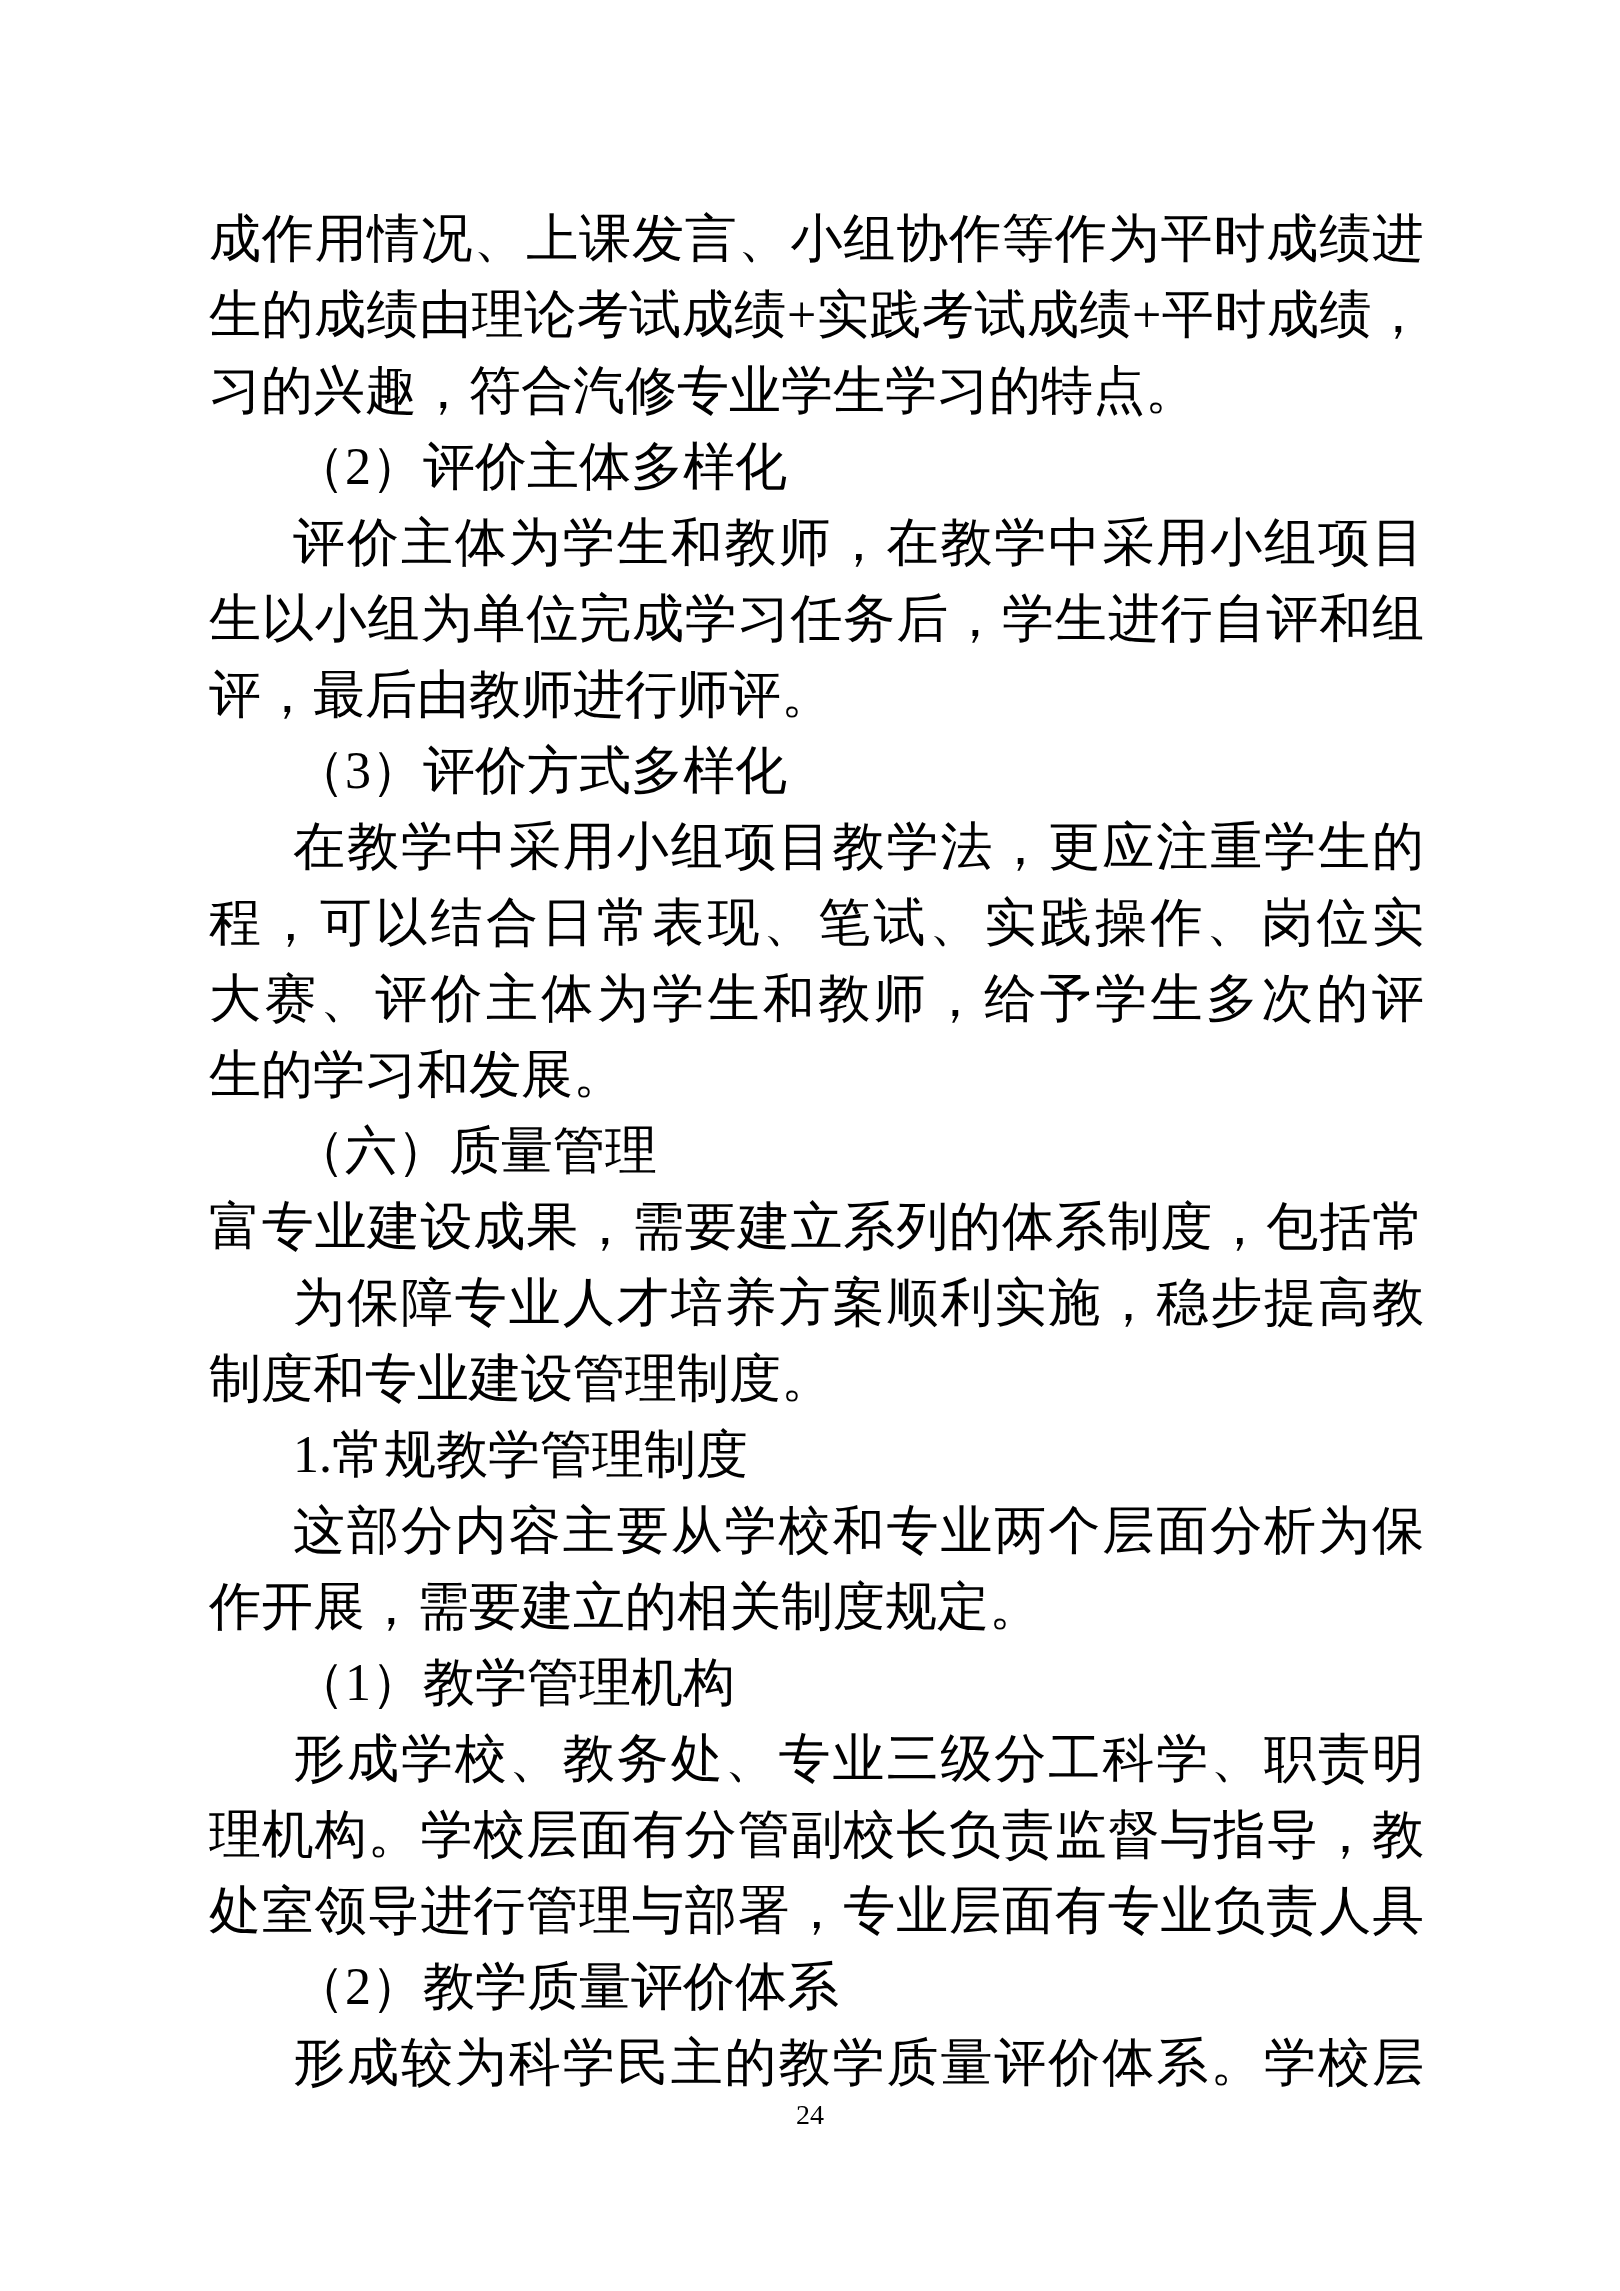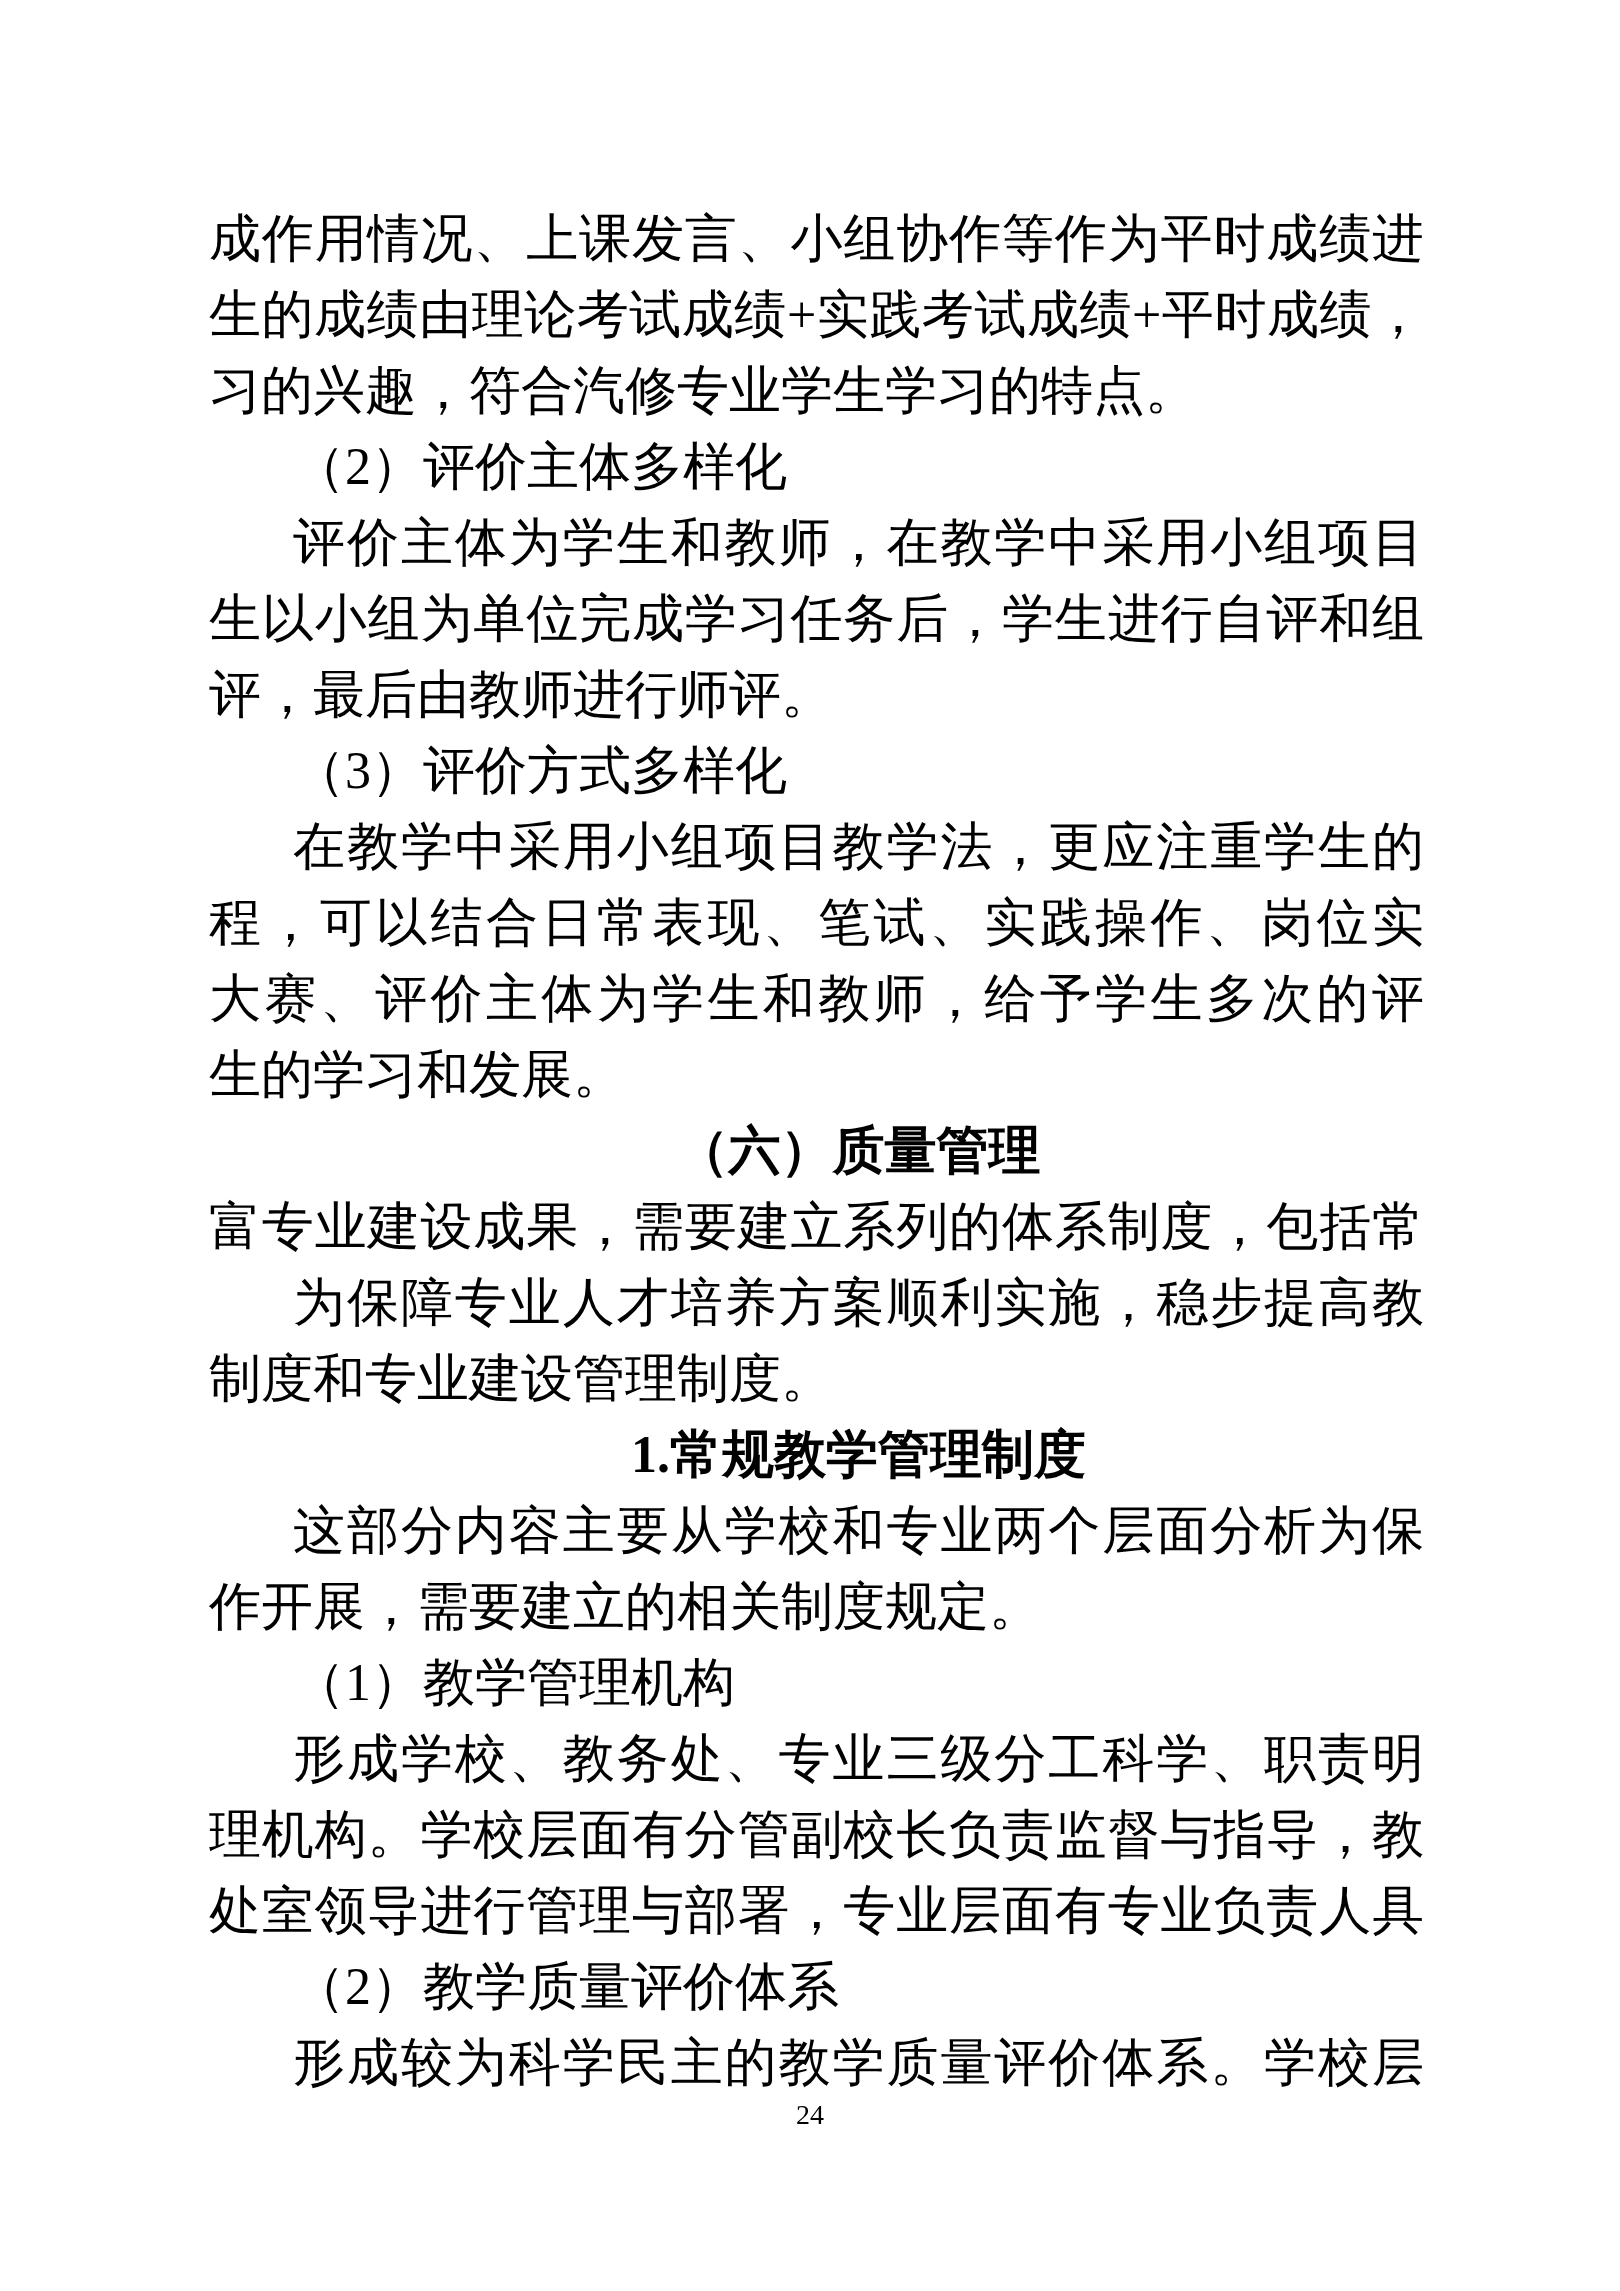--- a/index.html
+++ b/index.html
@@ -33,22 +33,21 @@
     white-space: normal;
   }
   .line.justify {
     text-align: justify;
     text-align-last: justify;
   }
   .line.indent {
     text-indent: 84px;
   }
   .line.bold {
-    font-weight: 700;
-    text-align: center;
+    font-weight: 400;
   }
   .page-number {
     position: absolute;
     left: 0;
     top: 2093px;
     width: 100%;
     text-align: center;
     font-size: 28px;
     line-height: 43px;
     color: #000000;

